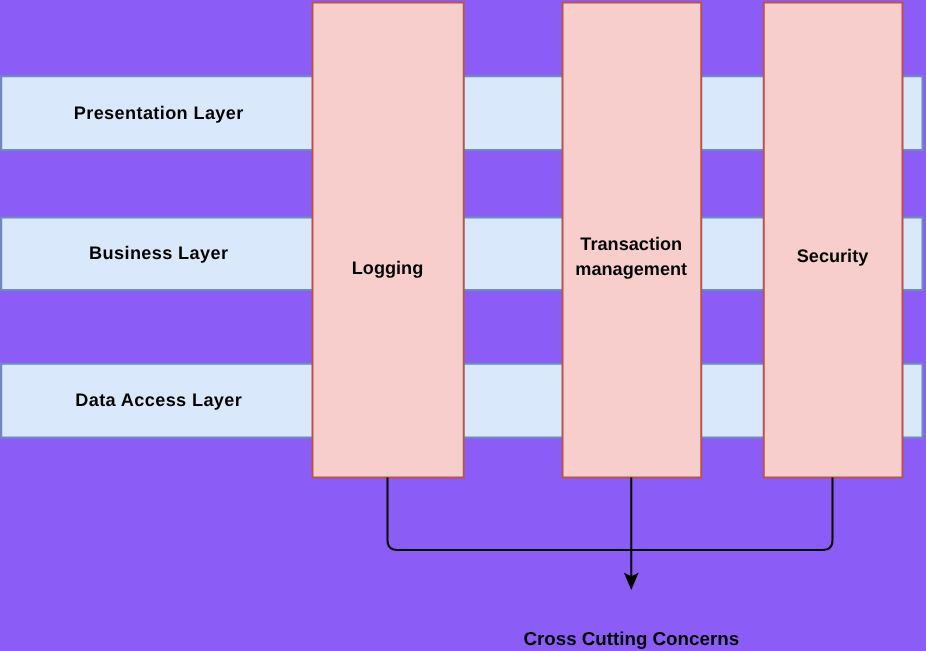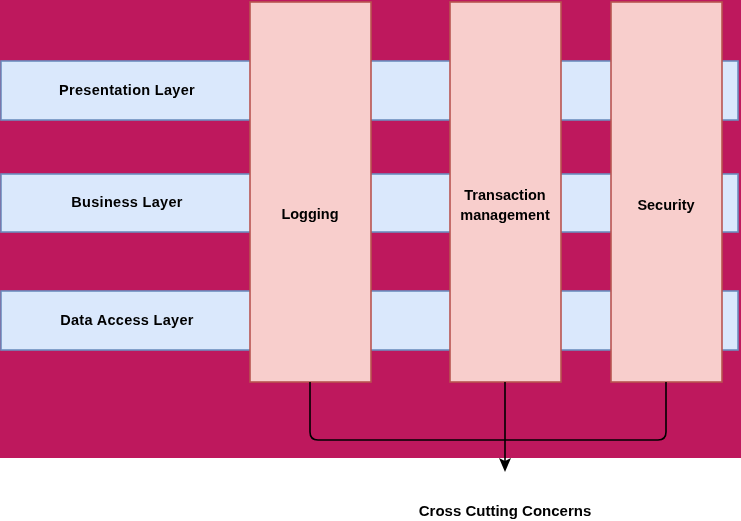--- a/index.html
+++ b/index.html
@@ -9,22 +9,22 @@
   }
   body {
     width: 741px;
     height: 521px;
     font-family: "Liberation Sans", sans-serif;
     overflow: hidden;
   }
   #diagram-root {
     position: relative;
     width: 741px;
-    height: 458px;
-    background: #be185d;
+    height: 521px;
+    background: #8b5cf6;
   }
   svg.diagram-canvas {
     position: absolute;
     left: 0;
     top: 0;
     width: 741px;
     height: 521px;
     display: block;
   }
   .layer-rect {

